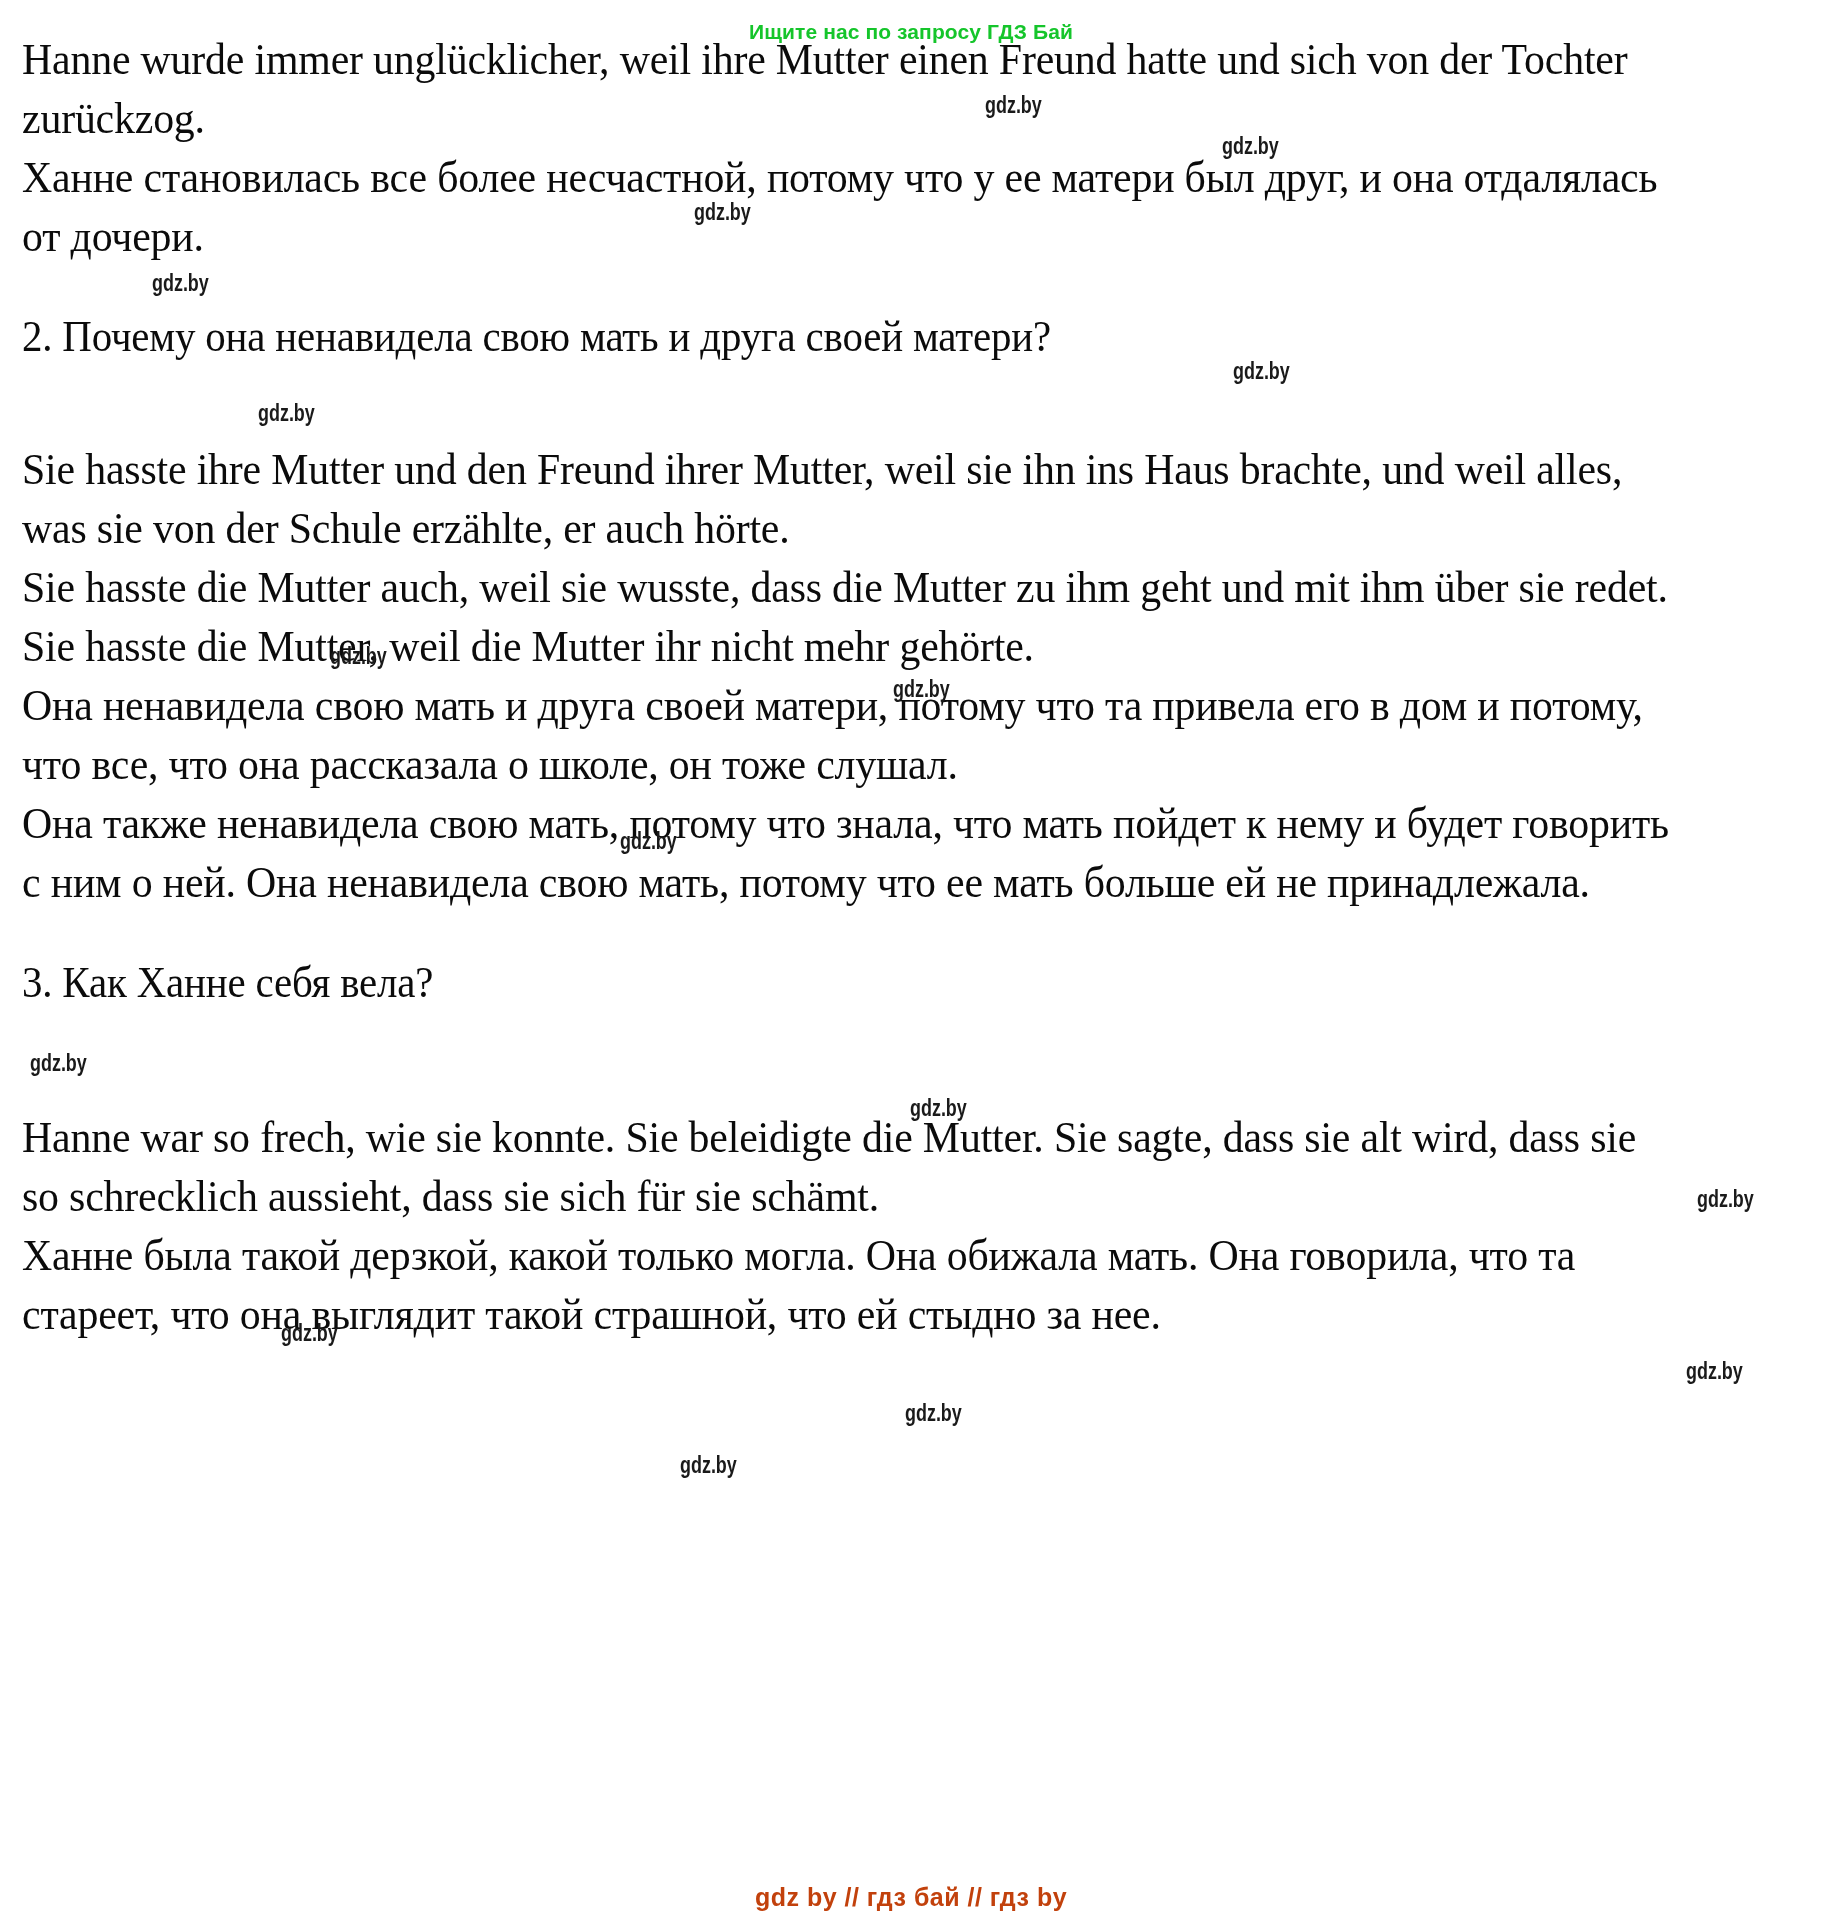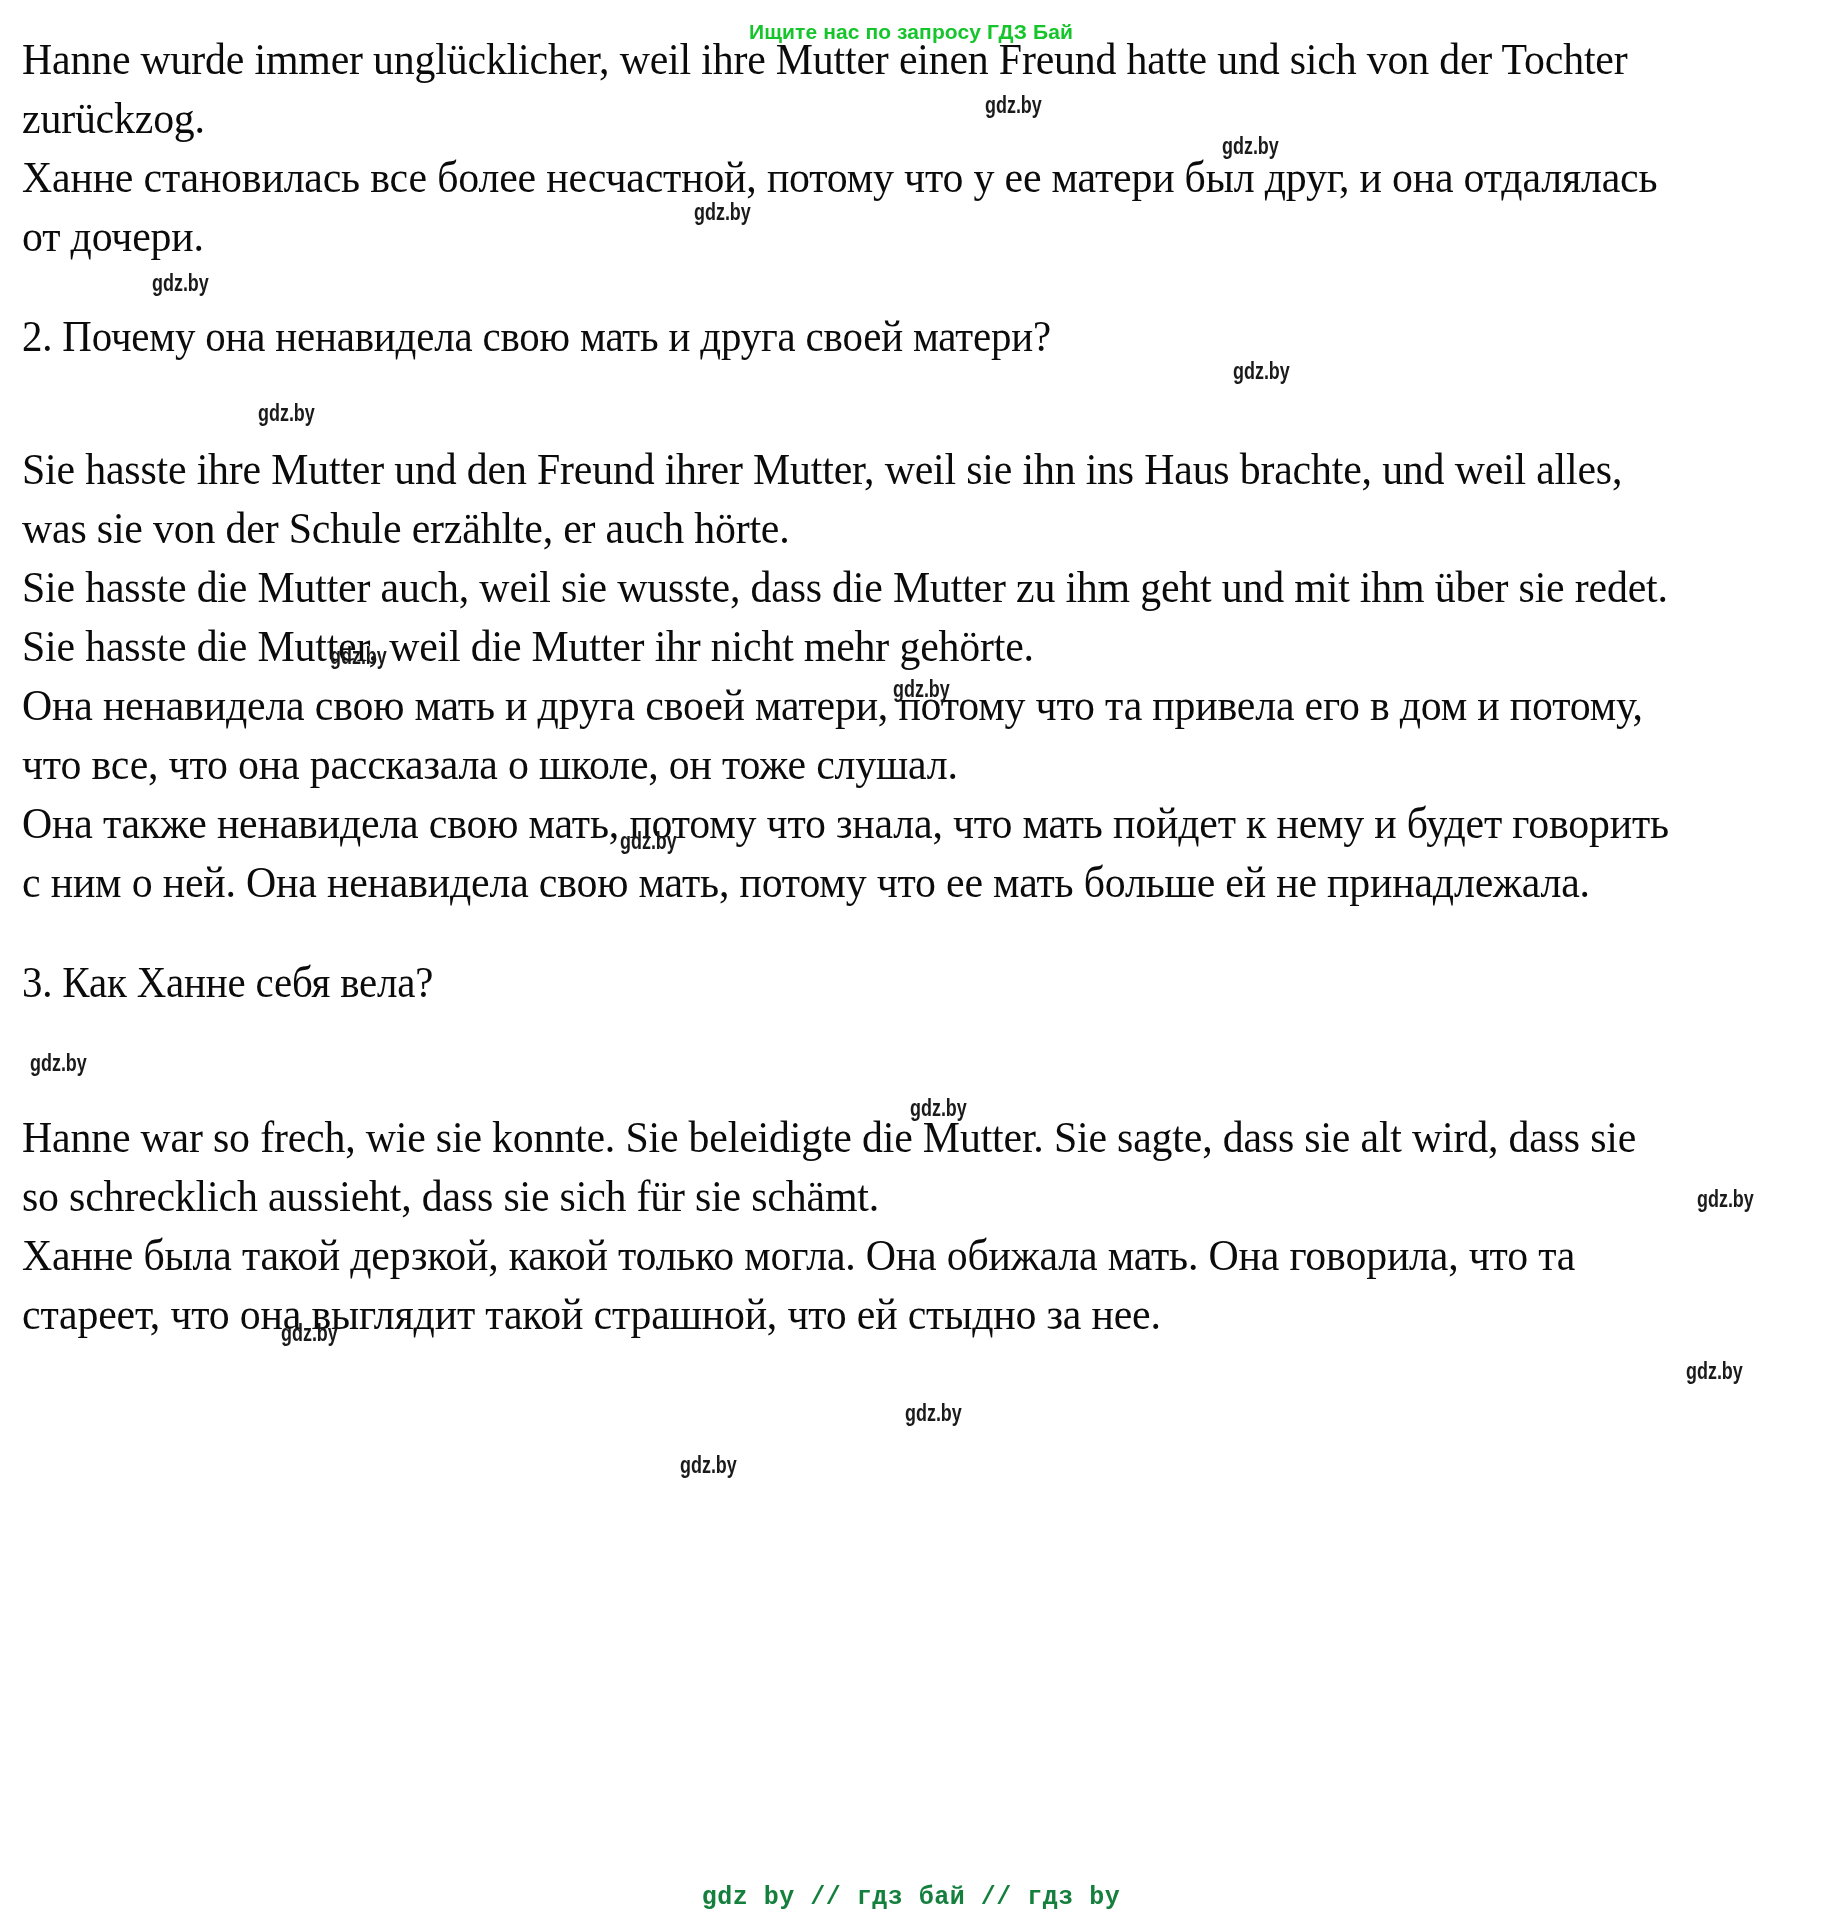--- a/index.html
+++ b/index.html
@@ -137,14 +137,14 @@
     <div class="wm" style="left: 30px; top: 1050px;">gdz.by</div>
     <div class="wm" style="left: 910px; top: 1095px;">gdz.by</div>
     <div class="wm" style="left: 1697px; top: 1186px;">gdz.by</div>
     <div class="wm" style="left: 281px; top: 1320px;">gdz.by</div>
     <div class="wm" style="left: 1686px; top: 1358px;">gdz.by</div>
     <div class="wm" style="left: 905px; top: 1400px;">gdz.by</div>
     <div class="wm" style="left: 680px; top: 1452px;">gdz.by</div>
   </div>
 
 <div class="footer">
-  <span class="footer-text" style="color: #15803d; font-family: Liberation Mono, monospace;">gdz by  //  гдз бай  //  гдз by</span>
+  <span class="footer-text" style="color: #c2410c;">gdz by  //  гдз бай  //  гдз by</span>
 </div>
 
 </body></html>

